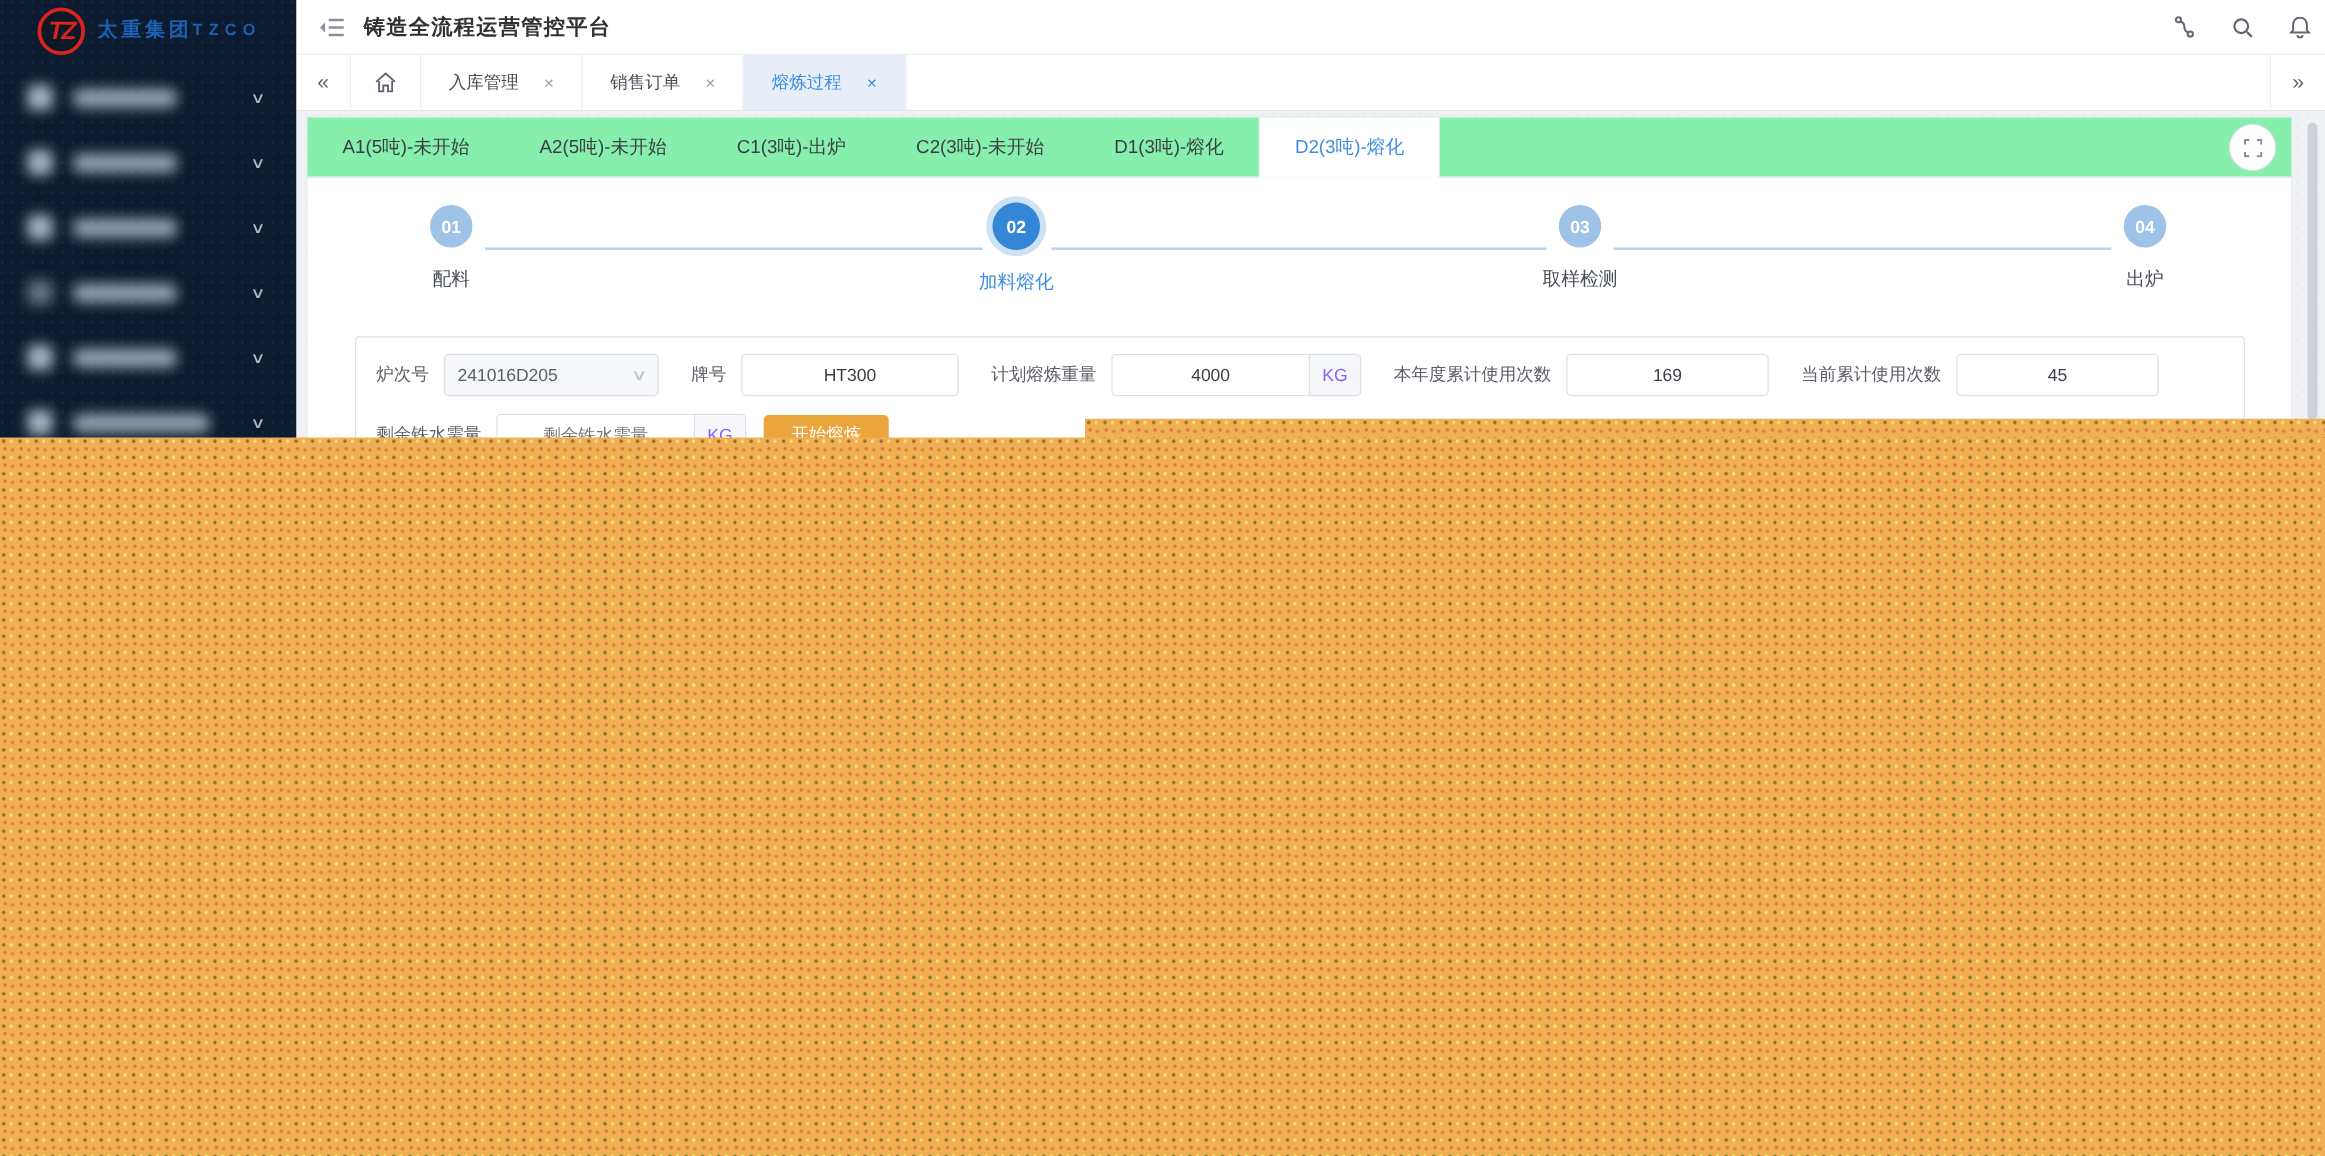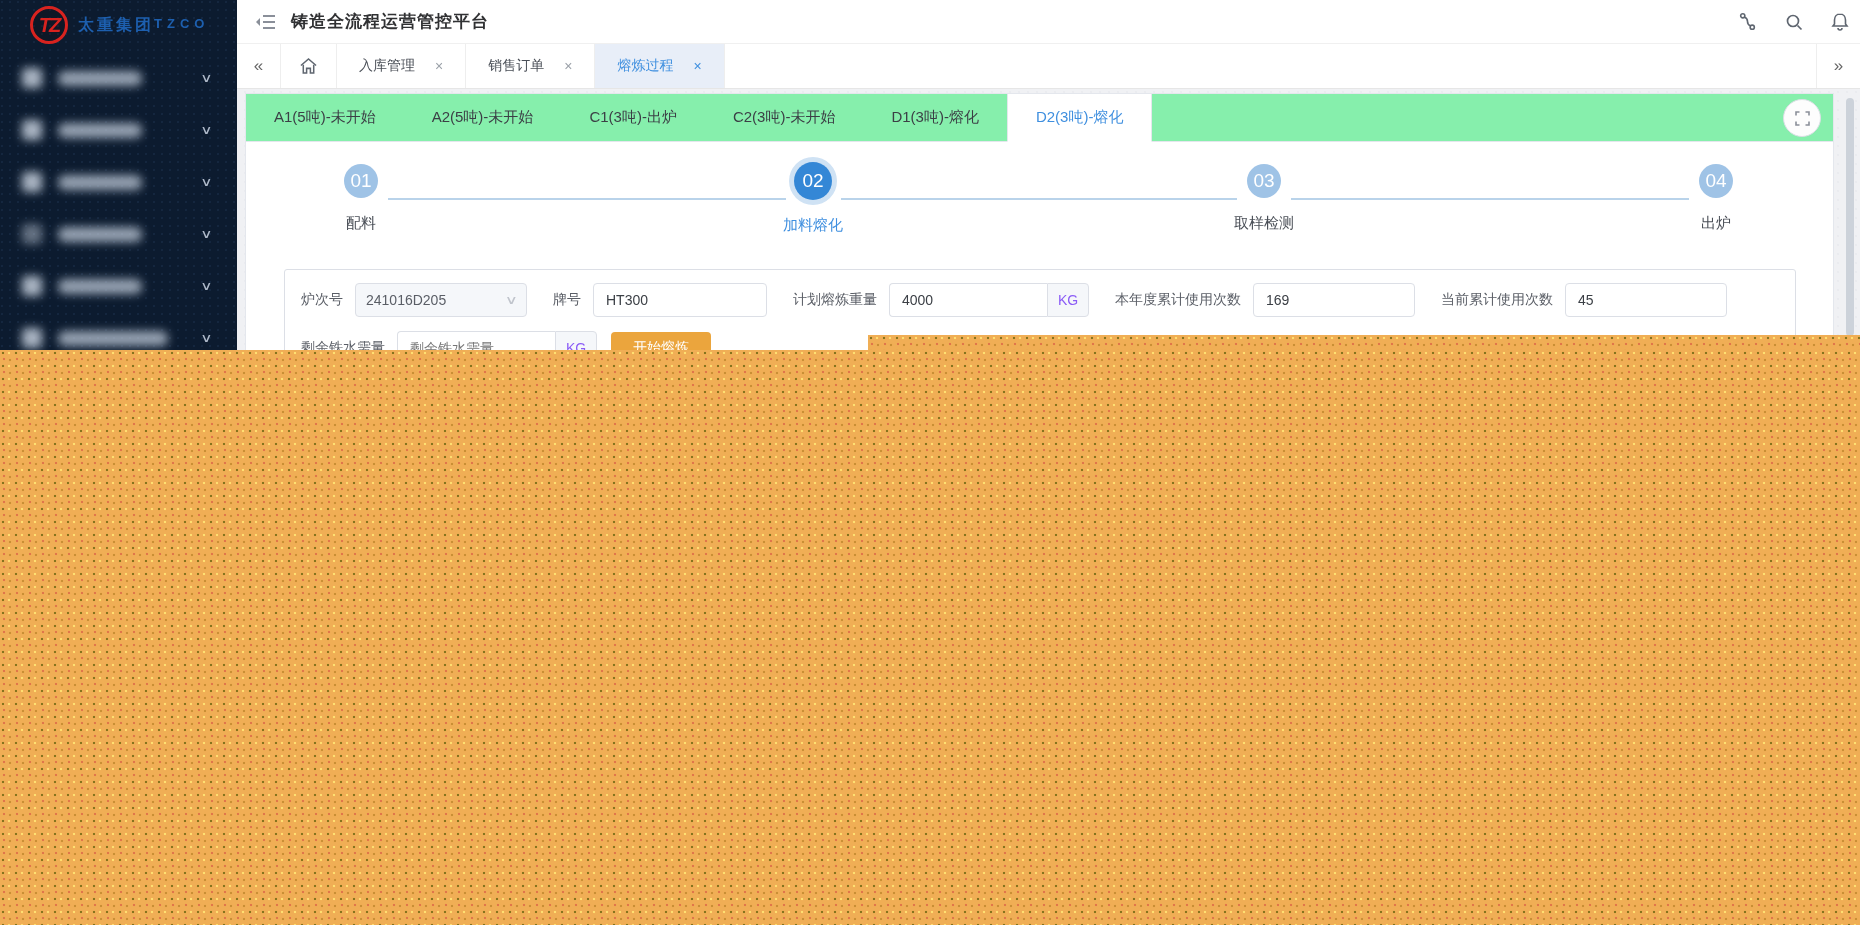--- a/index.html
+++ b/index.html
@@ -54,38 +54,38 @@
   .card { position:absolute; left:245px; top:93px; width:1589px; height:832px; background:#fff;
     border:1px solid #e4e7ed; z-index:3; }
   .subtabs { height:48px; background:#86efac; border-bottom:1px solid #e4e7ed; display:flex; align-items:stretch; position:relative; }
   .subtab { display:flex; align-items:center; padding:0 28px; font-size:15px; color:#3b3f45; cursor:pointer; }
   .subtab.active { background:#fff; color:#3f8fdf; border-left:1px solid #e4e7ed; border-right:1px solid #e4e7ed; margin-bottom:-1px; border-bottom:1px solid #fff; }
   .fullscreen-btn { position:absolute; right:12px; top:5px; width:38px; height:38px; border:1px solid #dcdfe6; border-radius:50%;
     display:flex; align-items:center; justify-content:center; color:#8a8f99; cursor:pointer; background:#fdfdfd; }
   
   .stepper { position:relative; height:160px; }
   .step { position:absolute; top:0; width:160px; transform:translateX(-50%); text-align:center; }
-  .step-circle { width:34px; height:34px; border-radius:50%; background:#9fc3e6; color:#fff; font-weight:normal; font-size:19px;
+  .step-circle { width:34px; height:34px; border-radius:50%; background:#9fc3e6; color:#fff; font-weight:bold; font-size:14px;
     display:flex; align-items:center; justify-content:center; margin:22px auto 0; }
   .step.active .step-circle { width:38px; height:38px; background:#3487d6; box-shadow:0 0 0 5px #cfe2f4; margin-top:20px; }
   .step-label { margin-top:16px; font-size:15px; color:#4a4f57; }
   .step.active .step-label { color:#3f8fdf; }
   .step-line { position:absolute; top:56px; height:2px; background:#b9d3ea; }
   
   .form-panel { position:absolute; left:38px; top:175px; width:1512px; height:140px; border:1px solid #dcdfe6; border-radius:3px;
     padding:13px 16px; }
   .form-row { display:flex; align-items:center; height:34px; margin-bottom:14px; }
   .f-label { font-size:14px; color:#5a5e66; white-space:nowrap; margin-right:12px; }
   .f-sep { margin-left:26px; }
   .sel-box { width:172px; height:34px; background:#f5f7fa; border:1px solid #dcdfe6; border-radius:4px;
     display:flex; align-items:center; padding:0 10px; cursor:pointer; }
   .sel-box .sel-val { font-size:14px; color:#5a5e66; }
   .sel-box .sel-arrow { margin-left:auto; color:#c0c4cc; font-size:12px; transform:scaleX(1.5); }
   .inp { height:34px; border:1px solid #dcdfe6; border-radius:4px; font-size:14px; color:#3b3f45; padding:0 12px;
-    font-family:"Liberation Sans","DejaVu Sans",sans-serif; background:#fff; outline:none; }
+    font-family:"Liberation Sans","DejaVu Sans",sans-serif; background:#fff; outline:none;text-align:center; }
   .inp-group { display:flex; align-items:stretch; height:34px; }
   .inp-group .inp { border-radius:4px 0 0 4px; border-right:none; }
   .inp-append { width:42px; background:#f5f7fa; border:1px solid #dcdfe6; border-radius:0 4px 4px 0;
     display:flex; align-items:center; justify-content:center; font-size:14px; color:#8b5cf6; }
   .warn-btn { height:32px; padding:0 22px; margin-left:14px; background:#eba53d; border:none; border-radius:4px;
     color:#fff; font-size:14px; cursor:pointer; font-family:inherit; }
   
   .scroll-thumb { position:absolute; right:6px; top:98px; width:8px; height:238px; border-radius:4px; background:#ccd2da; z-index:6; cursor:grab; }
   
   .dots-bg {

